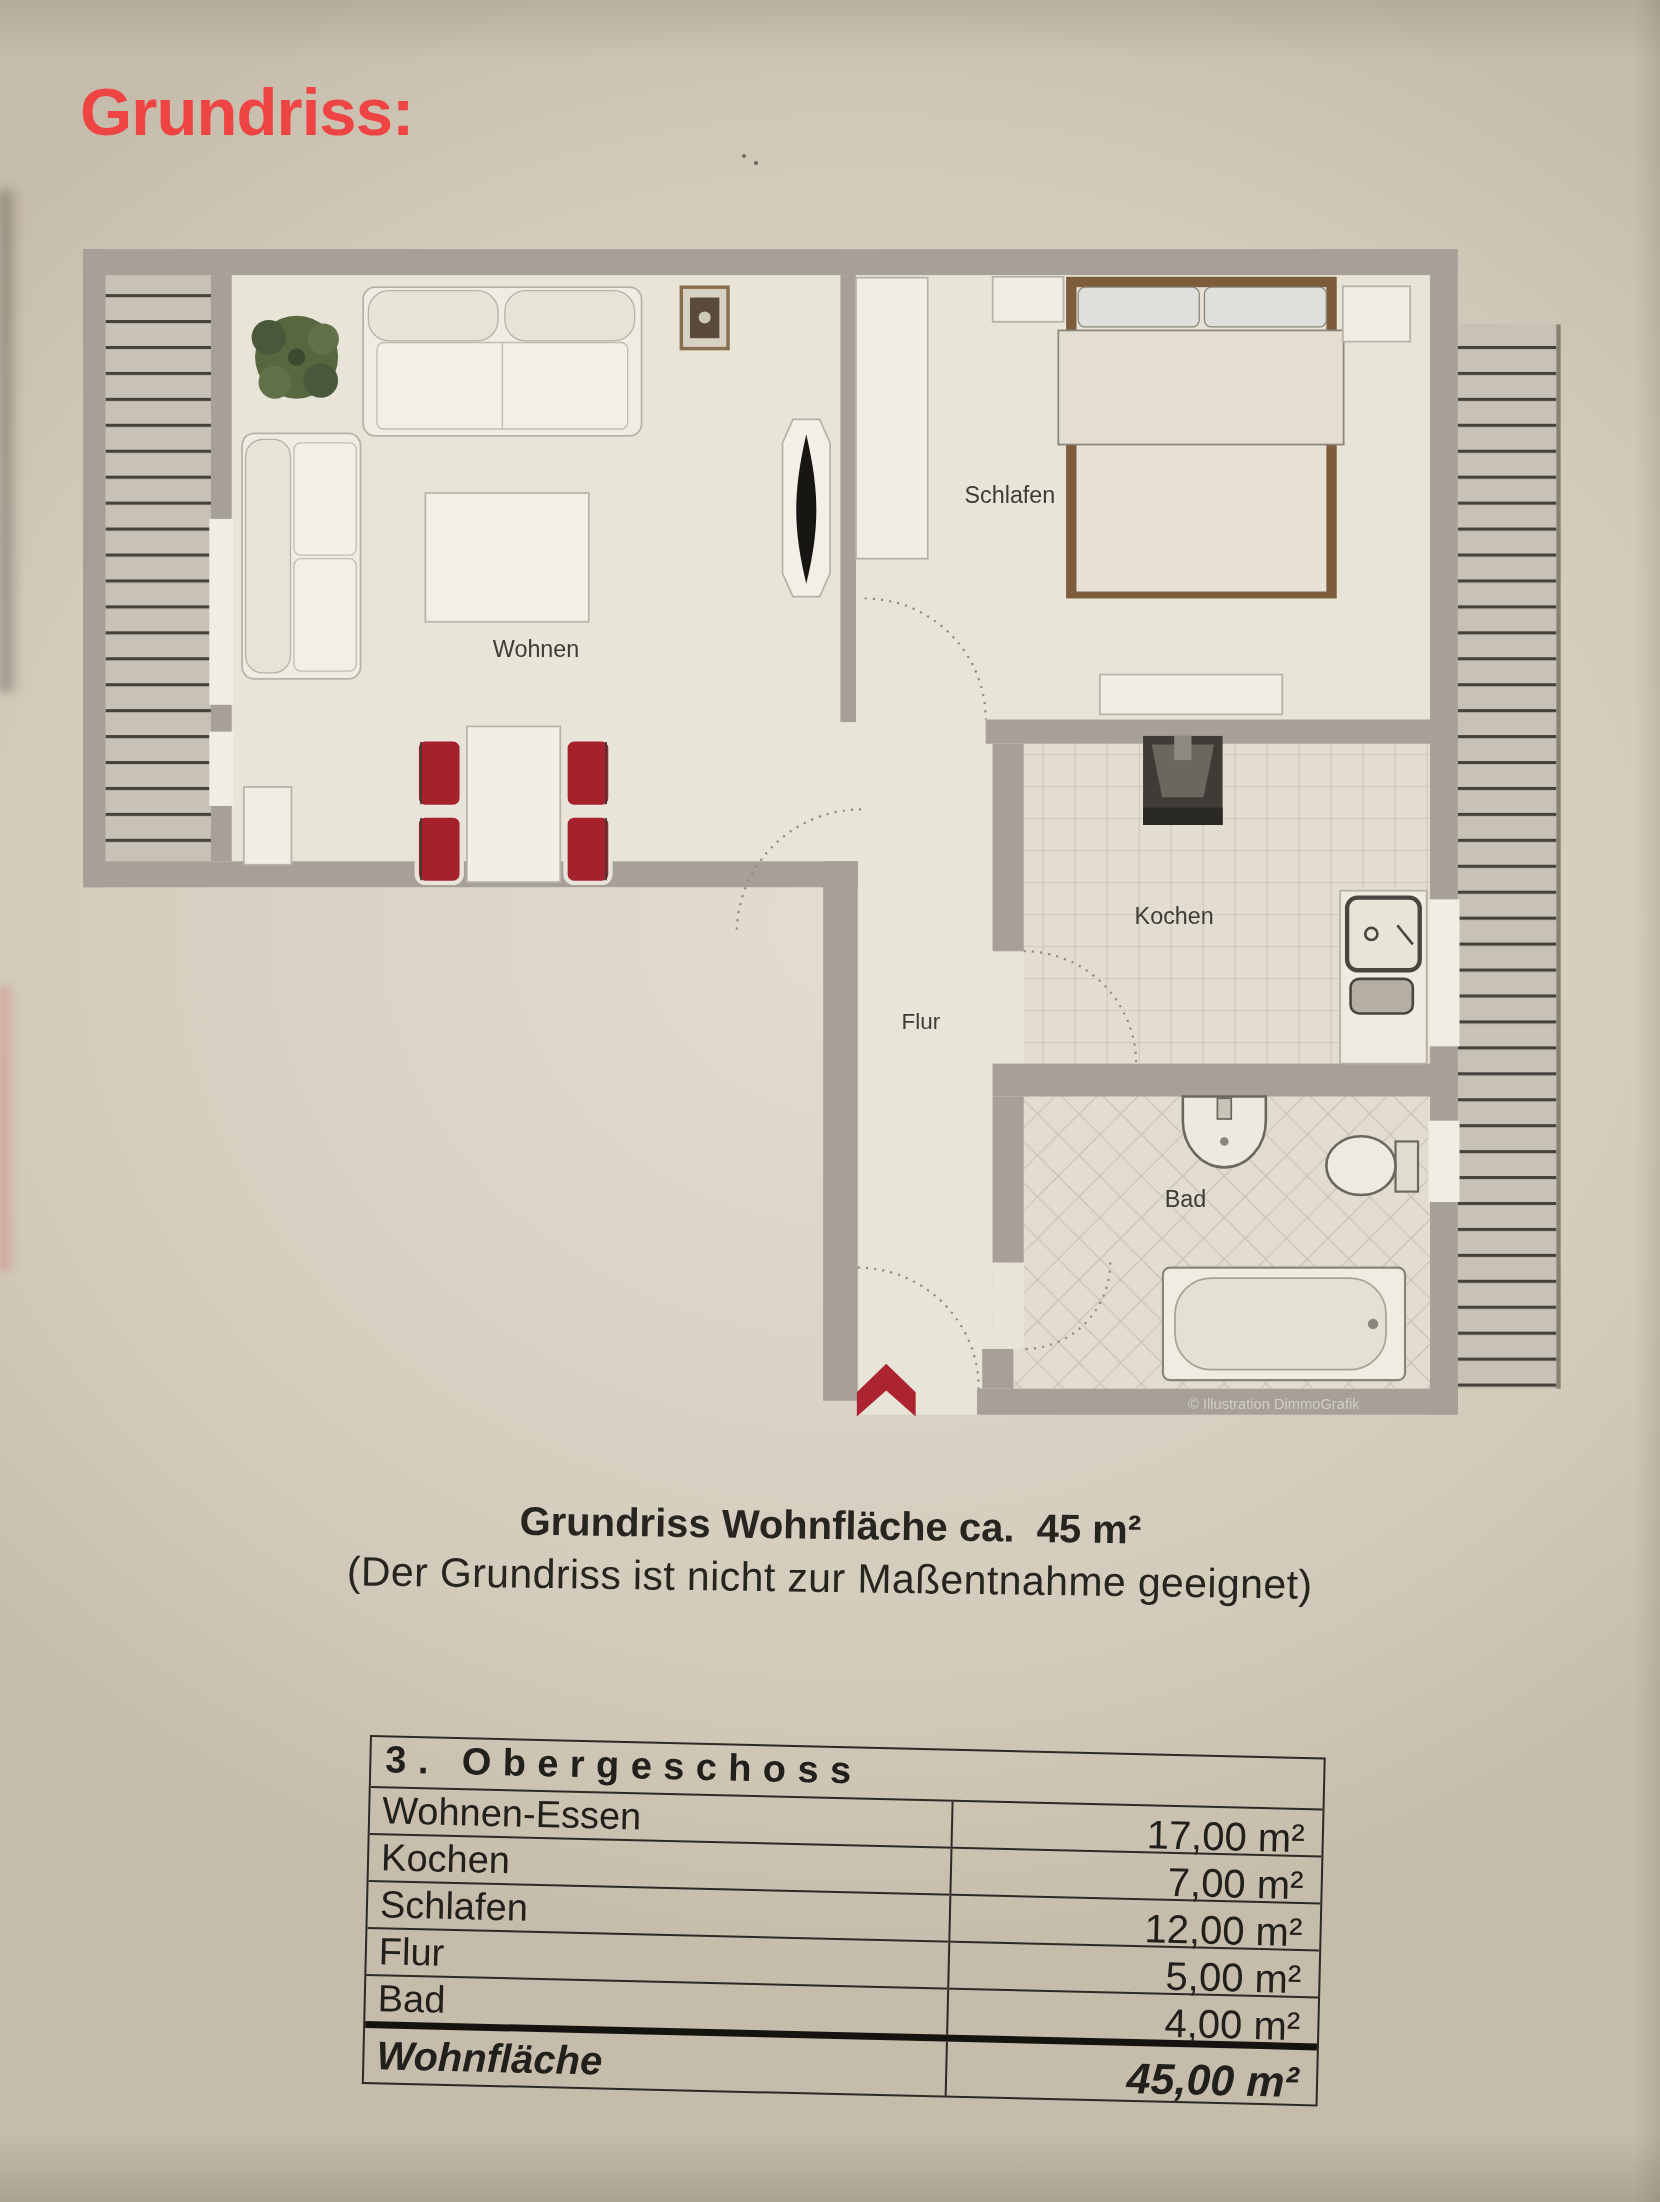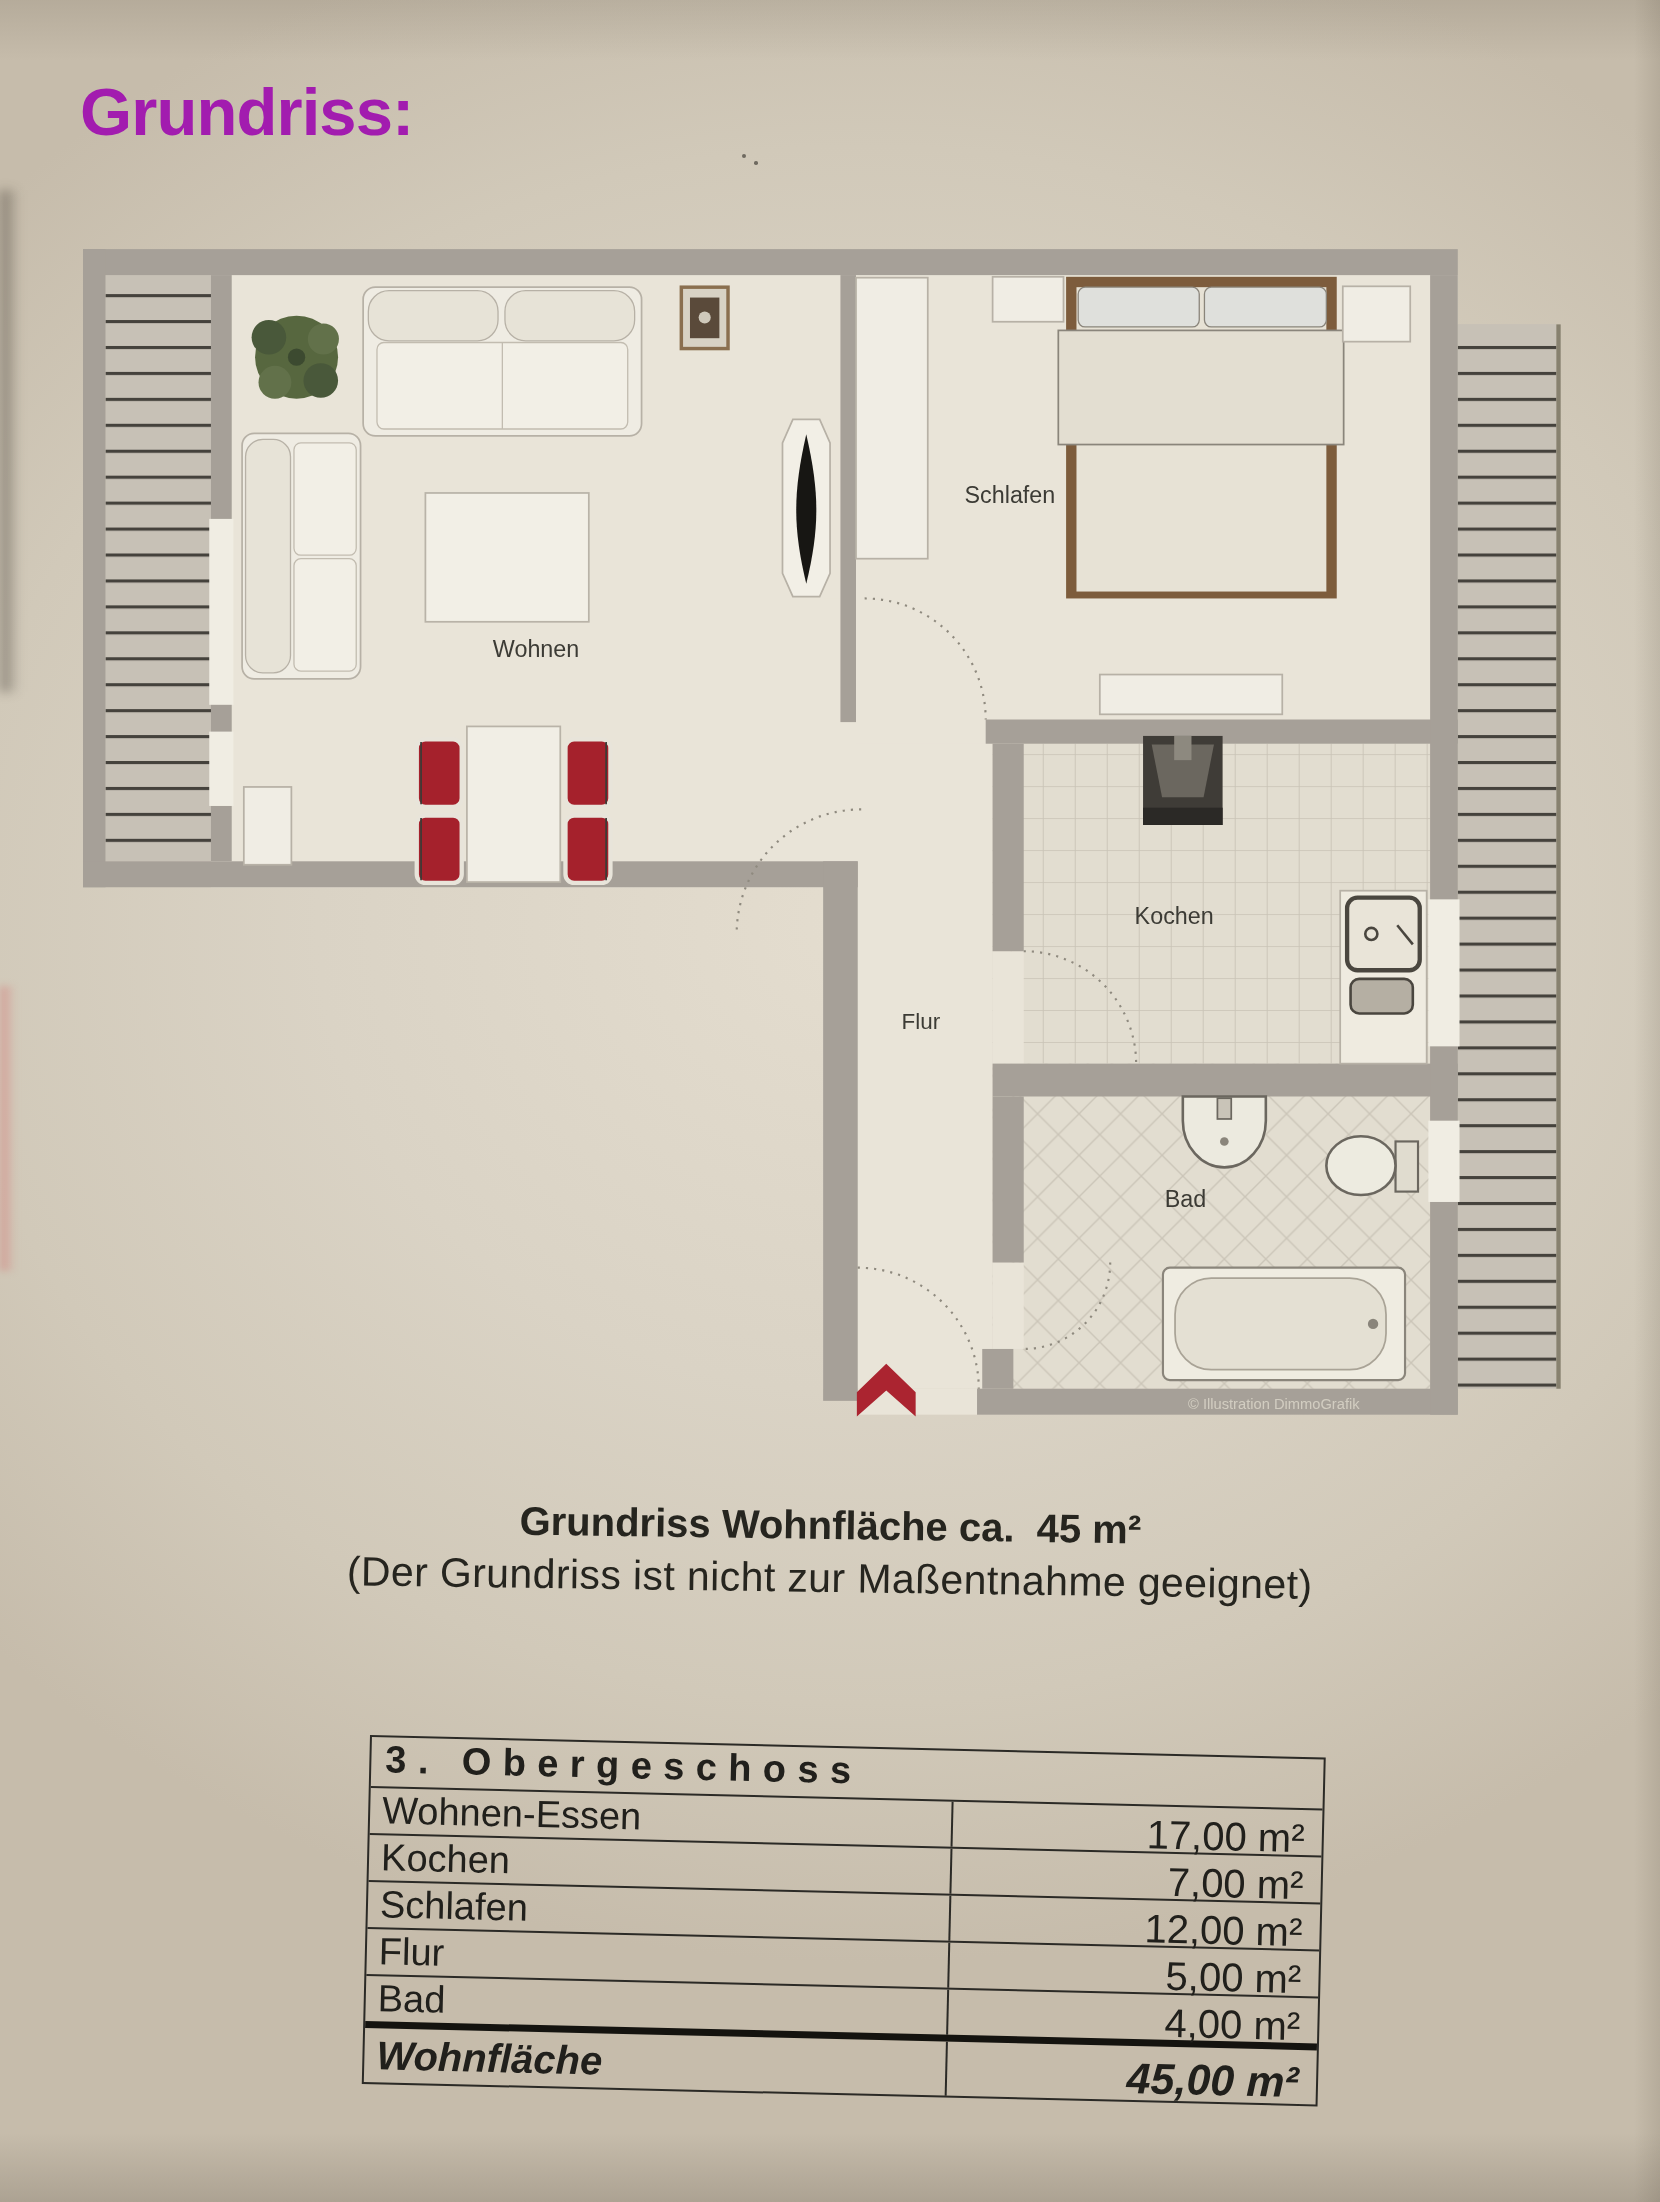--- a/index.html
+++ b/index.html
@@ -17,21 +17,21 @@
   #edge-bottom{left:0;bottom:0;width:100%;height:69px;
     background:linear-gradient(0deg,rgba(70,60,48,.20),rgba(70,60,48,0));}
   #edge-top{left:0;top:0;width:100%;height:61px;
     background:linear-gradient(180deg,rgba(80,70,55,.14),rgba(80,70,55,0));}
   #edge-right{right:0;top:0;width:26px;height:100%;
     background:linear-gradient(270deg,rgba(80,70,55,.14),rgba(80,70,55,0));}
   .speck{position:absolute;border-radius:50%;background:#6f6a60;}
 
   #page-title{
     position:absolute;left:80px;top:73px;
-    font-size:67px;font-weight:bold;letter-spacing:-0.9px;color:#a21caf;
+    font-size:67px;font-weight:bold;letter-spacing:-0.9px;color:#ef4444;
   }
 
   #plan-wrap{position:absolute;left:83px;top:242px;width:1482px;height:1185px;}
   #plan-wrap svg{display:block;font-family:"Liberation Sans",sans-serif;}
 
   #caption{
     position:absolute;left:0;top:1503px;width:1660px;text-align:center;
     color:#26251f;transform:rotate(0.8deg);
   }
   #caption .cap1{font-size:40px;font-weight:bold;white-space:pre;}

